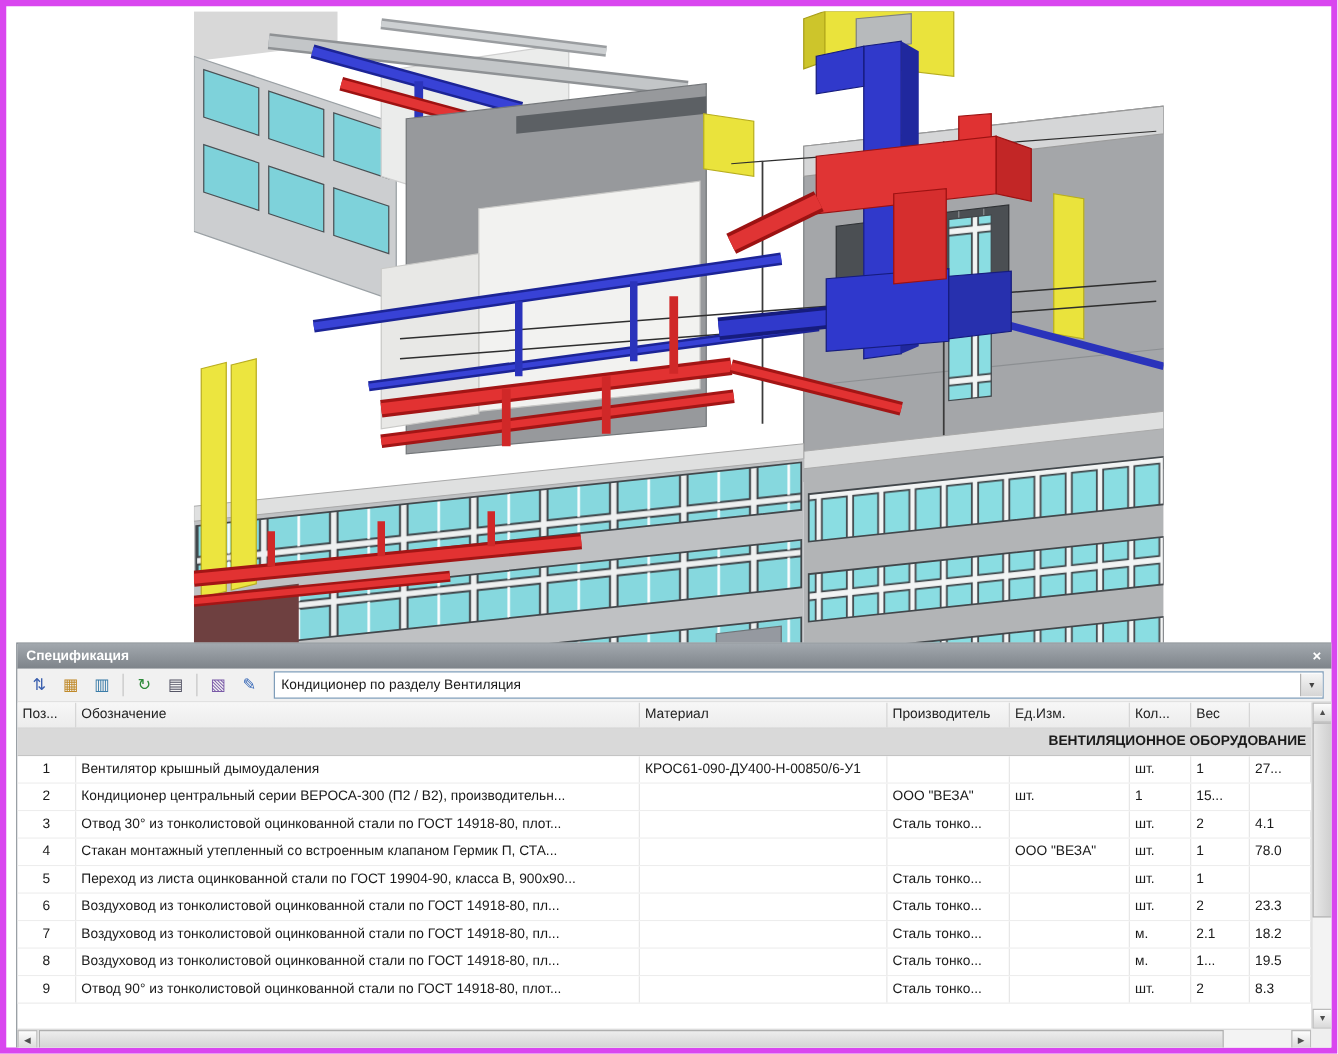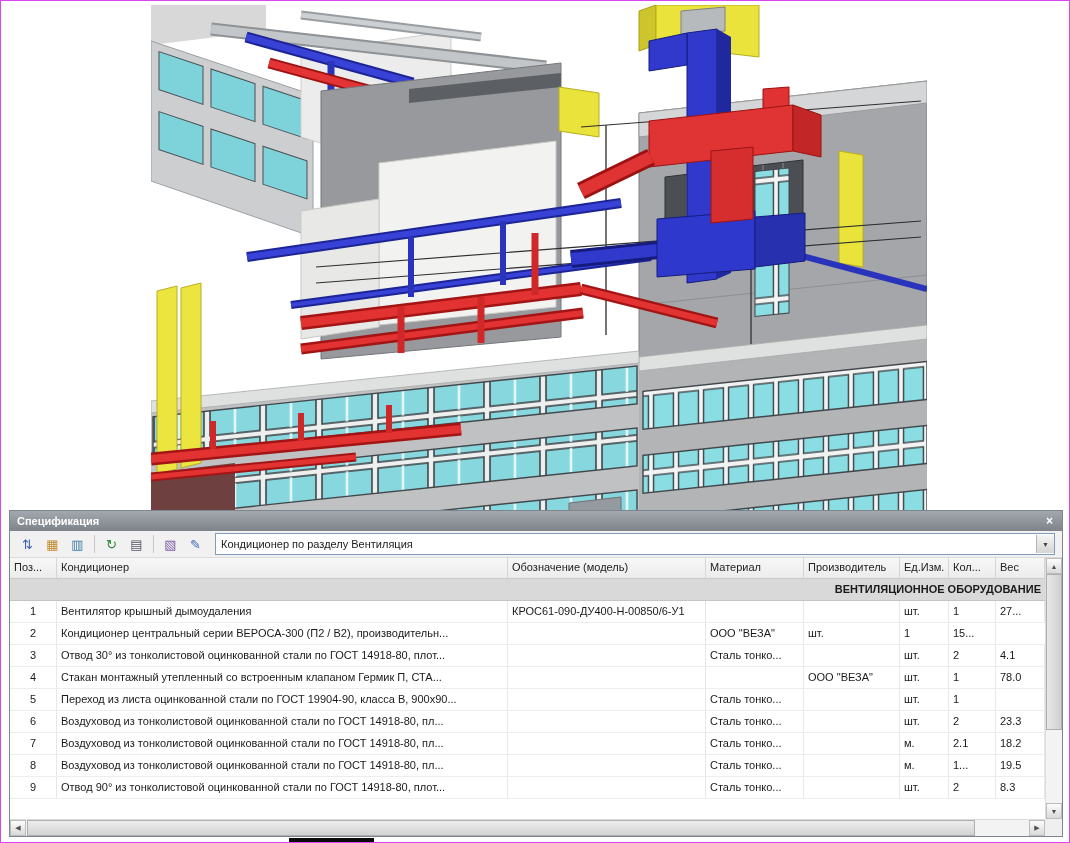--- a/index.html
+++ b/index.html
@@ -1,16 +1,16 @@
 <!DOCTYPE html>
 <html><head>
 <meta charset="utf-8">
 <style>
   html,body{margin:0;padding:0;background:#fff;}
-  .screen{position:relative;width:1070px;height:843px;background:#ffffff;border:1px solid #d946ef;box-sizing:border-box;
+  .screen{position:relative;width:1070px;height:843px;background:#ffffff;border:5px solid #d946ef;box-sizing:border-box;
           font-family:"Liberation Sans","DejaVu Sans",sans-serif;overflow:hidden;}
 
   
   .viewport{position:absolute;left:150px;top:4px;width:776px;height:528px;background:#fff;overflow:hidden;}
 
   
   .panel{position:absolute;left:8px;top:509px;width:1054px;height:327px;background:#f0f0f0;
          border:1px solid #7e858c;box-sizing:border-box;}
   .titlebar{height:20px;background:linear-gradient(to bottom,#a2a8ae,#7d8389);display:flex;align-items:center;
             padding:0 4px 0 7px;color:#fff;font-size:11px;font-weight:bold;}
@@ -248,22 +248,21 @@
       <div class="combo">
         <span class="combo-text">Кондиционер по разделу Вентиляция</span>
         <span class="combo-arrow">▼</span>
       </div>
     </div>
 
     <div class="tablewrap">
       <div class="tbl">
         <div class="thead grid-row">
           <div class="th">Поз...</div>
-          <div class="th">Кондиционер</div>
-          <div class="th">Обозначение (модель)</div>
+          <div class="th">Обозначение</div>
           <div class="th">Материал</div>
           <div class="th">Производитель</div>
           <div class="th">Ед.Изм.</div>
           <div class="th">Кол...</div>
           <div class="th">Вес</div>
         </div>
 
         <div>
 
           <div class="row section grid-row">

